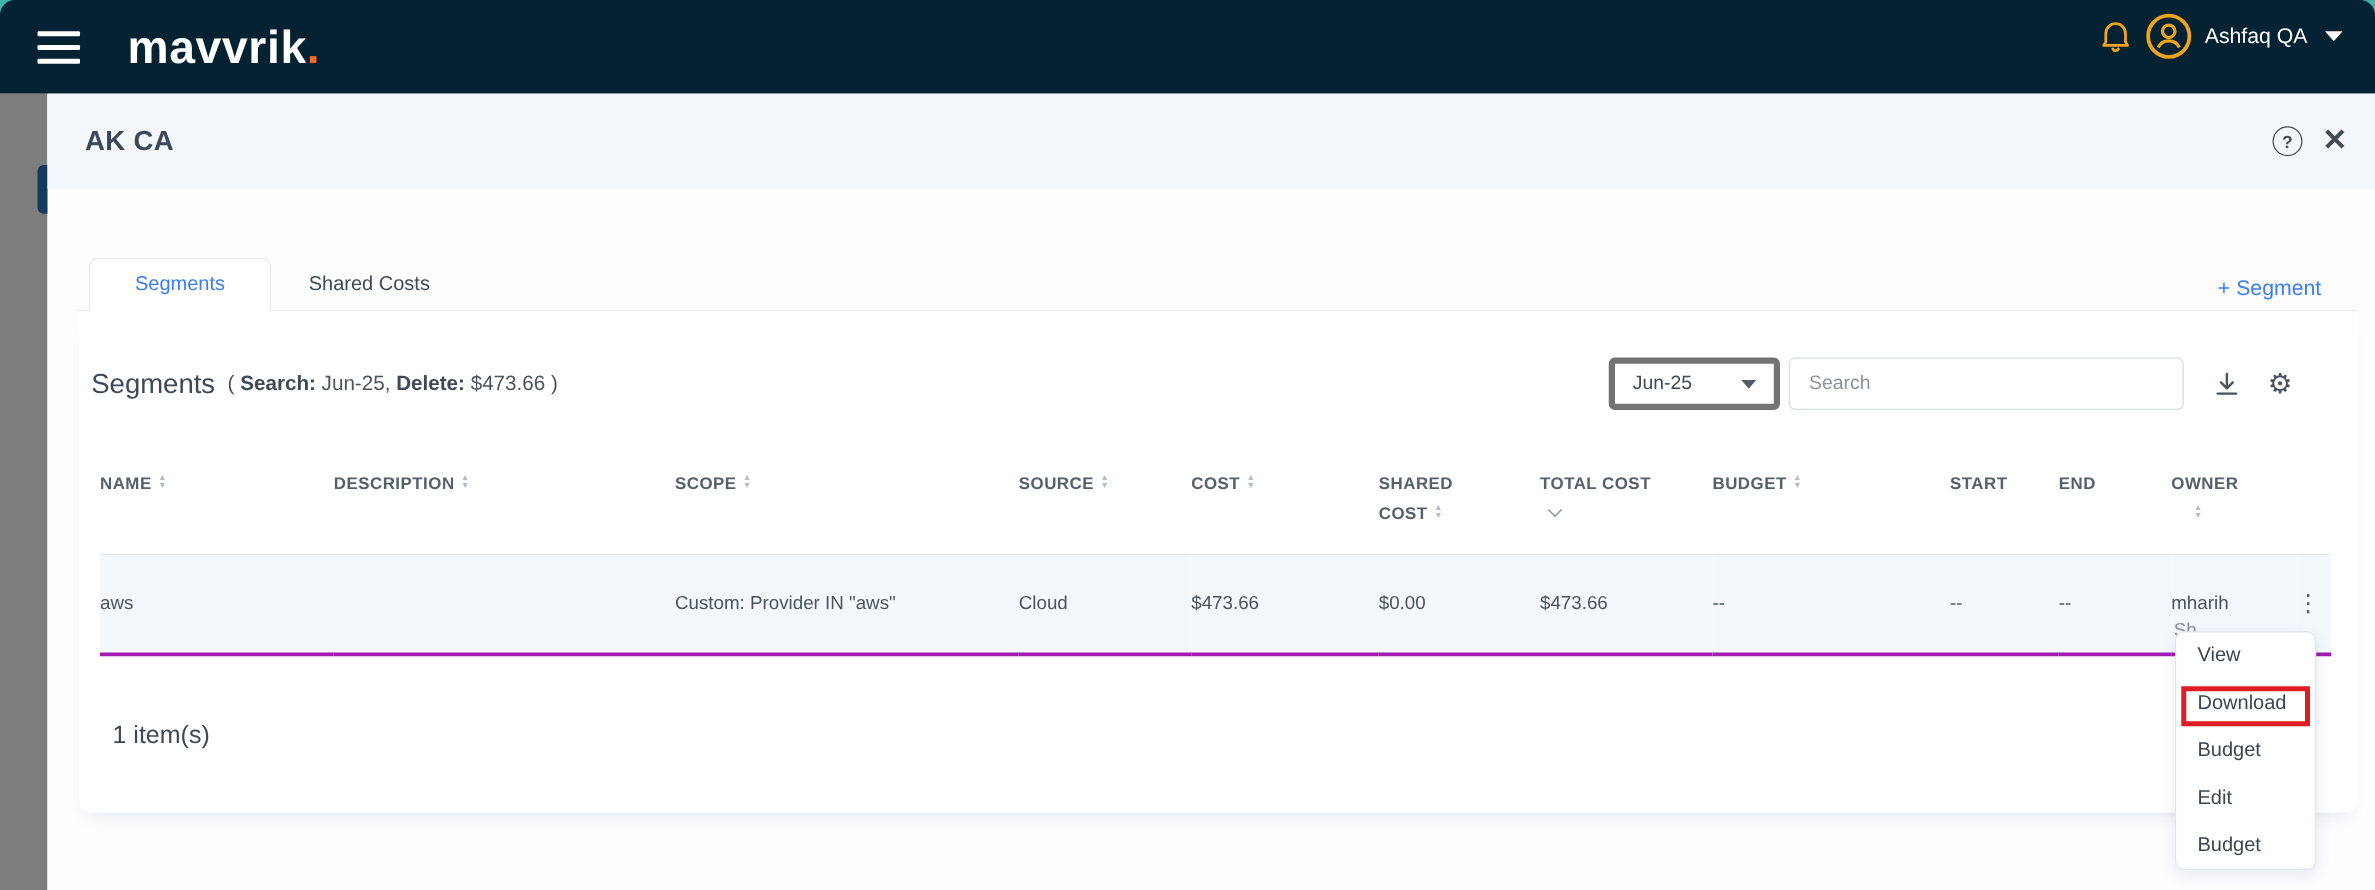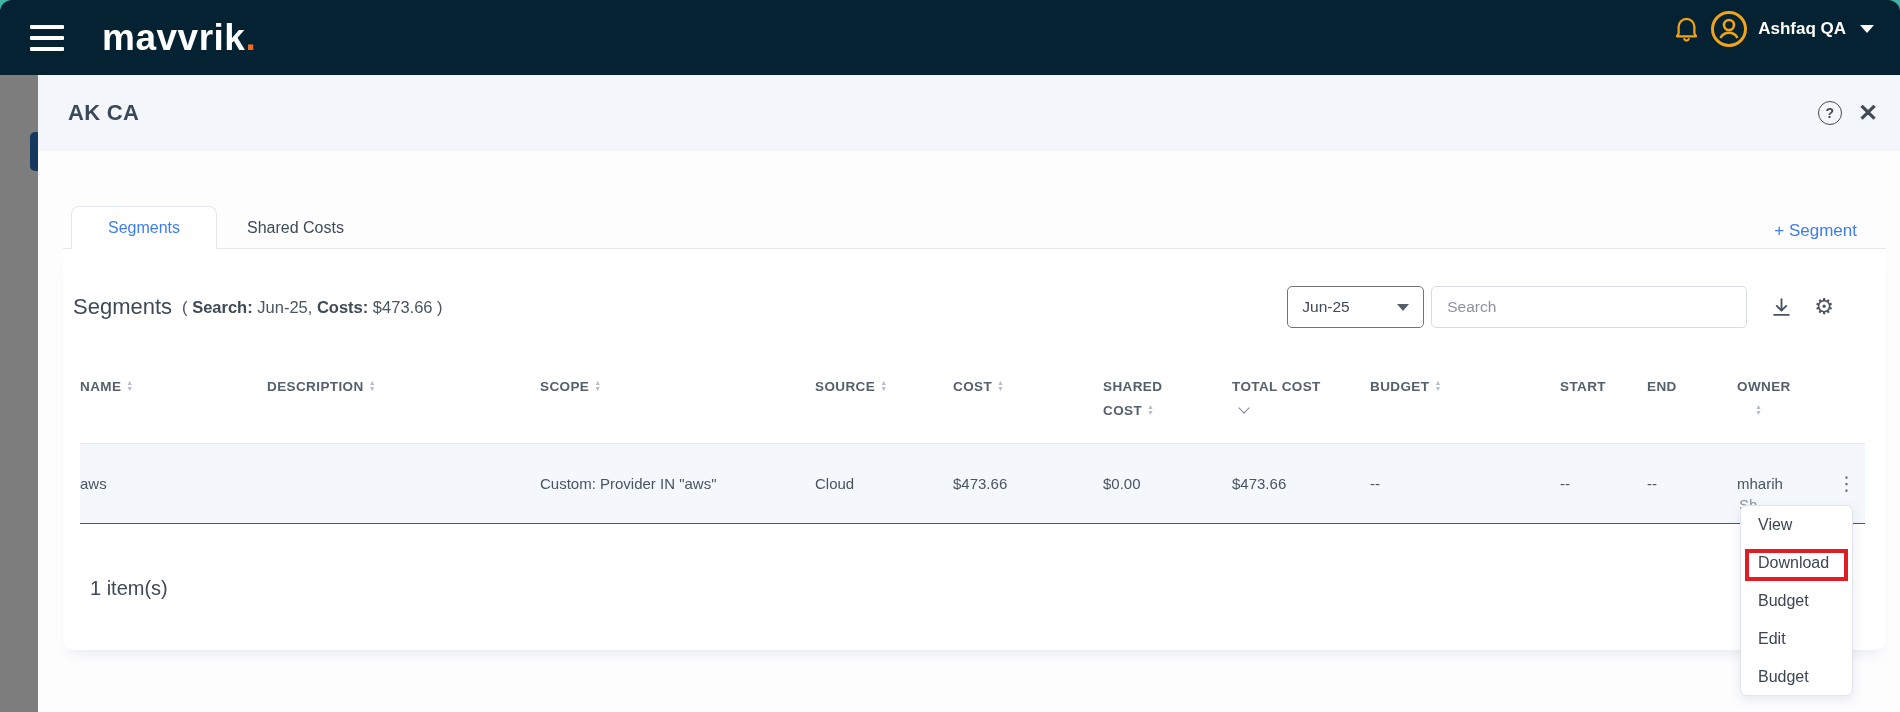--- a/index.html
+++ b/index.html
@@ -10,21 +10,21 @@
   .teal-bg { position:absolute; top:0; left:0; width:1900px; height:24px; background:#3fb3a5; }
 
   
   .navbar { position:absolute; top:0; left:0; width:1900px; height:75px; background:#042231;
             border-top-left-radius:12px; border-top-right-radius:12px;
             display:flex; align-items:center; }
   .hamburger { margin-left:30px; width:34px; height:26px; display:flex; flex-direction:column; justify-content:space-between; cursor:pointer; }
   .hamburger span { display:block; height:4px; background:#ffffff; border-radius:1px; }
   .brand { margin-left:38px; font-size:37px; font-weight:800; color:#ffffff; letter-spacing:0.5px; }
   .brand .dot { color:#f26a21; }
-  .nav-right { position:absolute; right:26px; top:0; height:58px; display:flex; align-items:center; gap:10px;font-weight:bold; }
+  .nav-right { position:absolute; right:26px; top:0; height:58px; display:flex; align-items:center; gap:10px; }
   .icon-btn { display:flex; align-items:center; justify-content:center; cursor:pointer; }
   .user-wrap { display:flex; align-items:center; gap:10px; cursor:pointer; }
   .user-name { color:#ffffff; font-size:17px; }
   .caret-down-white { width:0; height:0; border-left:7px solid transparent; border-right:7px solid transparent; border-top:8px solid #ffffff; margin-left:4px; }
 
   
   .scrim { position:absolute; top:75px; left:0; width:38px; height:637px; background:#7d7d7d; }
   .sidebar-fragment { position:absolute; top:132px; left:30px; width:9px; height:39px; background:#15395f; border-radius:5px 0 0 5px; }
 
   
@@ -49,39 +49,39 @@
   .card { position:absolute; top:173px; left:25px; width:1823px; height:402px; background:#ffffff;
           border-top:1px solid #e4e8ee; border-radius:0 0 10px 10px;
           box-shadow:0 10px 14px -8px rgba(40,60,90,0.12); }
 
   .heading-row { position:absolute; top:36px; left:10px; right:26px; height:44px; display:flex; align-items:center; }
   .section-title { font-size:22px; color:#3f4a56; }
   .section-meta { font-size:16.5px; color:#4a5560; margin-left:10px; }
   .section-meta b { font-weight:bold; color:#3f4a56; }
 
   .controls { position:absolute; right:26px; top:0; height:44px; display:flex; align-items:center; }
-  .month-dropdown { width:137px; height:42px; border:1px solid #737373; border-radius:5px; background:#ffffff;
+  .month-dropdown { width:137px; height:42px; border:5px solid #737373; border-radius:5px; background:#ffffff;
                     display:flex; align-items:center; padding:0 14px; font-size:15.5px; color:#3f4a56; cursor:pointer; }
   .month-dropdown .caret { margin-left:auto; width:0; height:0; border-left:6px solid transparent; border-right:6px solid transparent; border-top:7px solid #555e68; }
   .search-box { width:316px; height:42px; border:1px solid #d7dce3; border-radius:5px; margin-left:7px;
                 font-size:15.5px; color:#3f4a56; padding:0 15px; outline:none; background:#ffffff; }
   .search-box::placeholder { color:#8b93a0; }
   .ctl-icon { margin-left:24px; cursor:pointer; display:flex; align-items:center; justify-content:center; color:#4a545e; }
 
   
   table { border-collapse:collapse; table-layout:fixed; position:absolute; top:116px; left:17px; width:1785px; }
   th { text-align:left; vertical-align:top; padding-top:14px; font-size:13.5px; font-weight:bold;
        color:#55606c; letter-spacing:0.4px; height:78px;margin-left:18px; }
   .th-inner { display:flex; align-items:flex-start; }
   .sort-stack { display:inline-flex; flex-direction:column; margin-left:5px; margin-top:1px; line-height:6px; font-size:7px; color:#b6bdc7; }
   .chev-desc { display:inline-block; width:8px; height:8px; border-left:1.7px solid #7f8996; border-bottom:1.7px solid #7f8996;
                transform:rotate(-45deg); margin-top:10px; margin-left:8px; }
   .th-line2 { margin-top:9px; display:flex; align-items:flex-start; }
   td { font-size:15px; color:#4a545e; padding-top:0; vertical-align:middle; }
-  .data-row { background:#f4f8fd; height:80px; border-top:1px solid #e7ebf1; border-bottom:1px solid #a21caf; }
+  .data-row { background:#f4f8fd; height:80px; border-top:1px solid #e7ebf1; border-bottom:3px solid #a21caf; }
   .kebab { font-size:19px; color:#5a6470; cursor:pointer; letter-spacing:0; }
   .owner-cell { position:relative; }
   .owner-overflow { position:absolute; left:2px; top:52px; font-size:15px; color:#8b93a0; }
 
   .table-footer { position:absolute; top:328px; left:27px; font-size:20px; color:#3f4a56; }
 
   
   .context-menu { position:absolute; top:505px; left:1740px; width:113px; height:191px; background:#ffffff;
                   border:1px solid #e2e6ec; border-radius:7px; box-shadow:0 4px 12px rgba(40,60,90,0.10); z-index:5; }
   .menu-item { height:38px; display:flex; align-items:center; padding-left:17px; font-size:16px; color:#3c4652; cursor:pointer; }
@@ -139,21 +139,21 @@
       <div class="add-segment">+ Segment</div>
     </div>
 
     <div class="card">
       <div class="heading-row">
         <span class="section-title">Segments</span>
         <span class="section-meta">
           <span>(</span>
           <b>Search:</b>
           <span>Jun-25,</span>
-          <b>Costs:</b>
+          <b>Delete:</b>
           <span>$473.66</span>
           <span>)</span>
         </span>
 
         <div class="controls">
           <div class="month-dropdown">
             <span>Jun-25</span>
             <span class="caret"></span>
           </div>
           <input class="search-box" type="text" placeholder="Search" style="">

